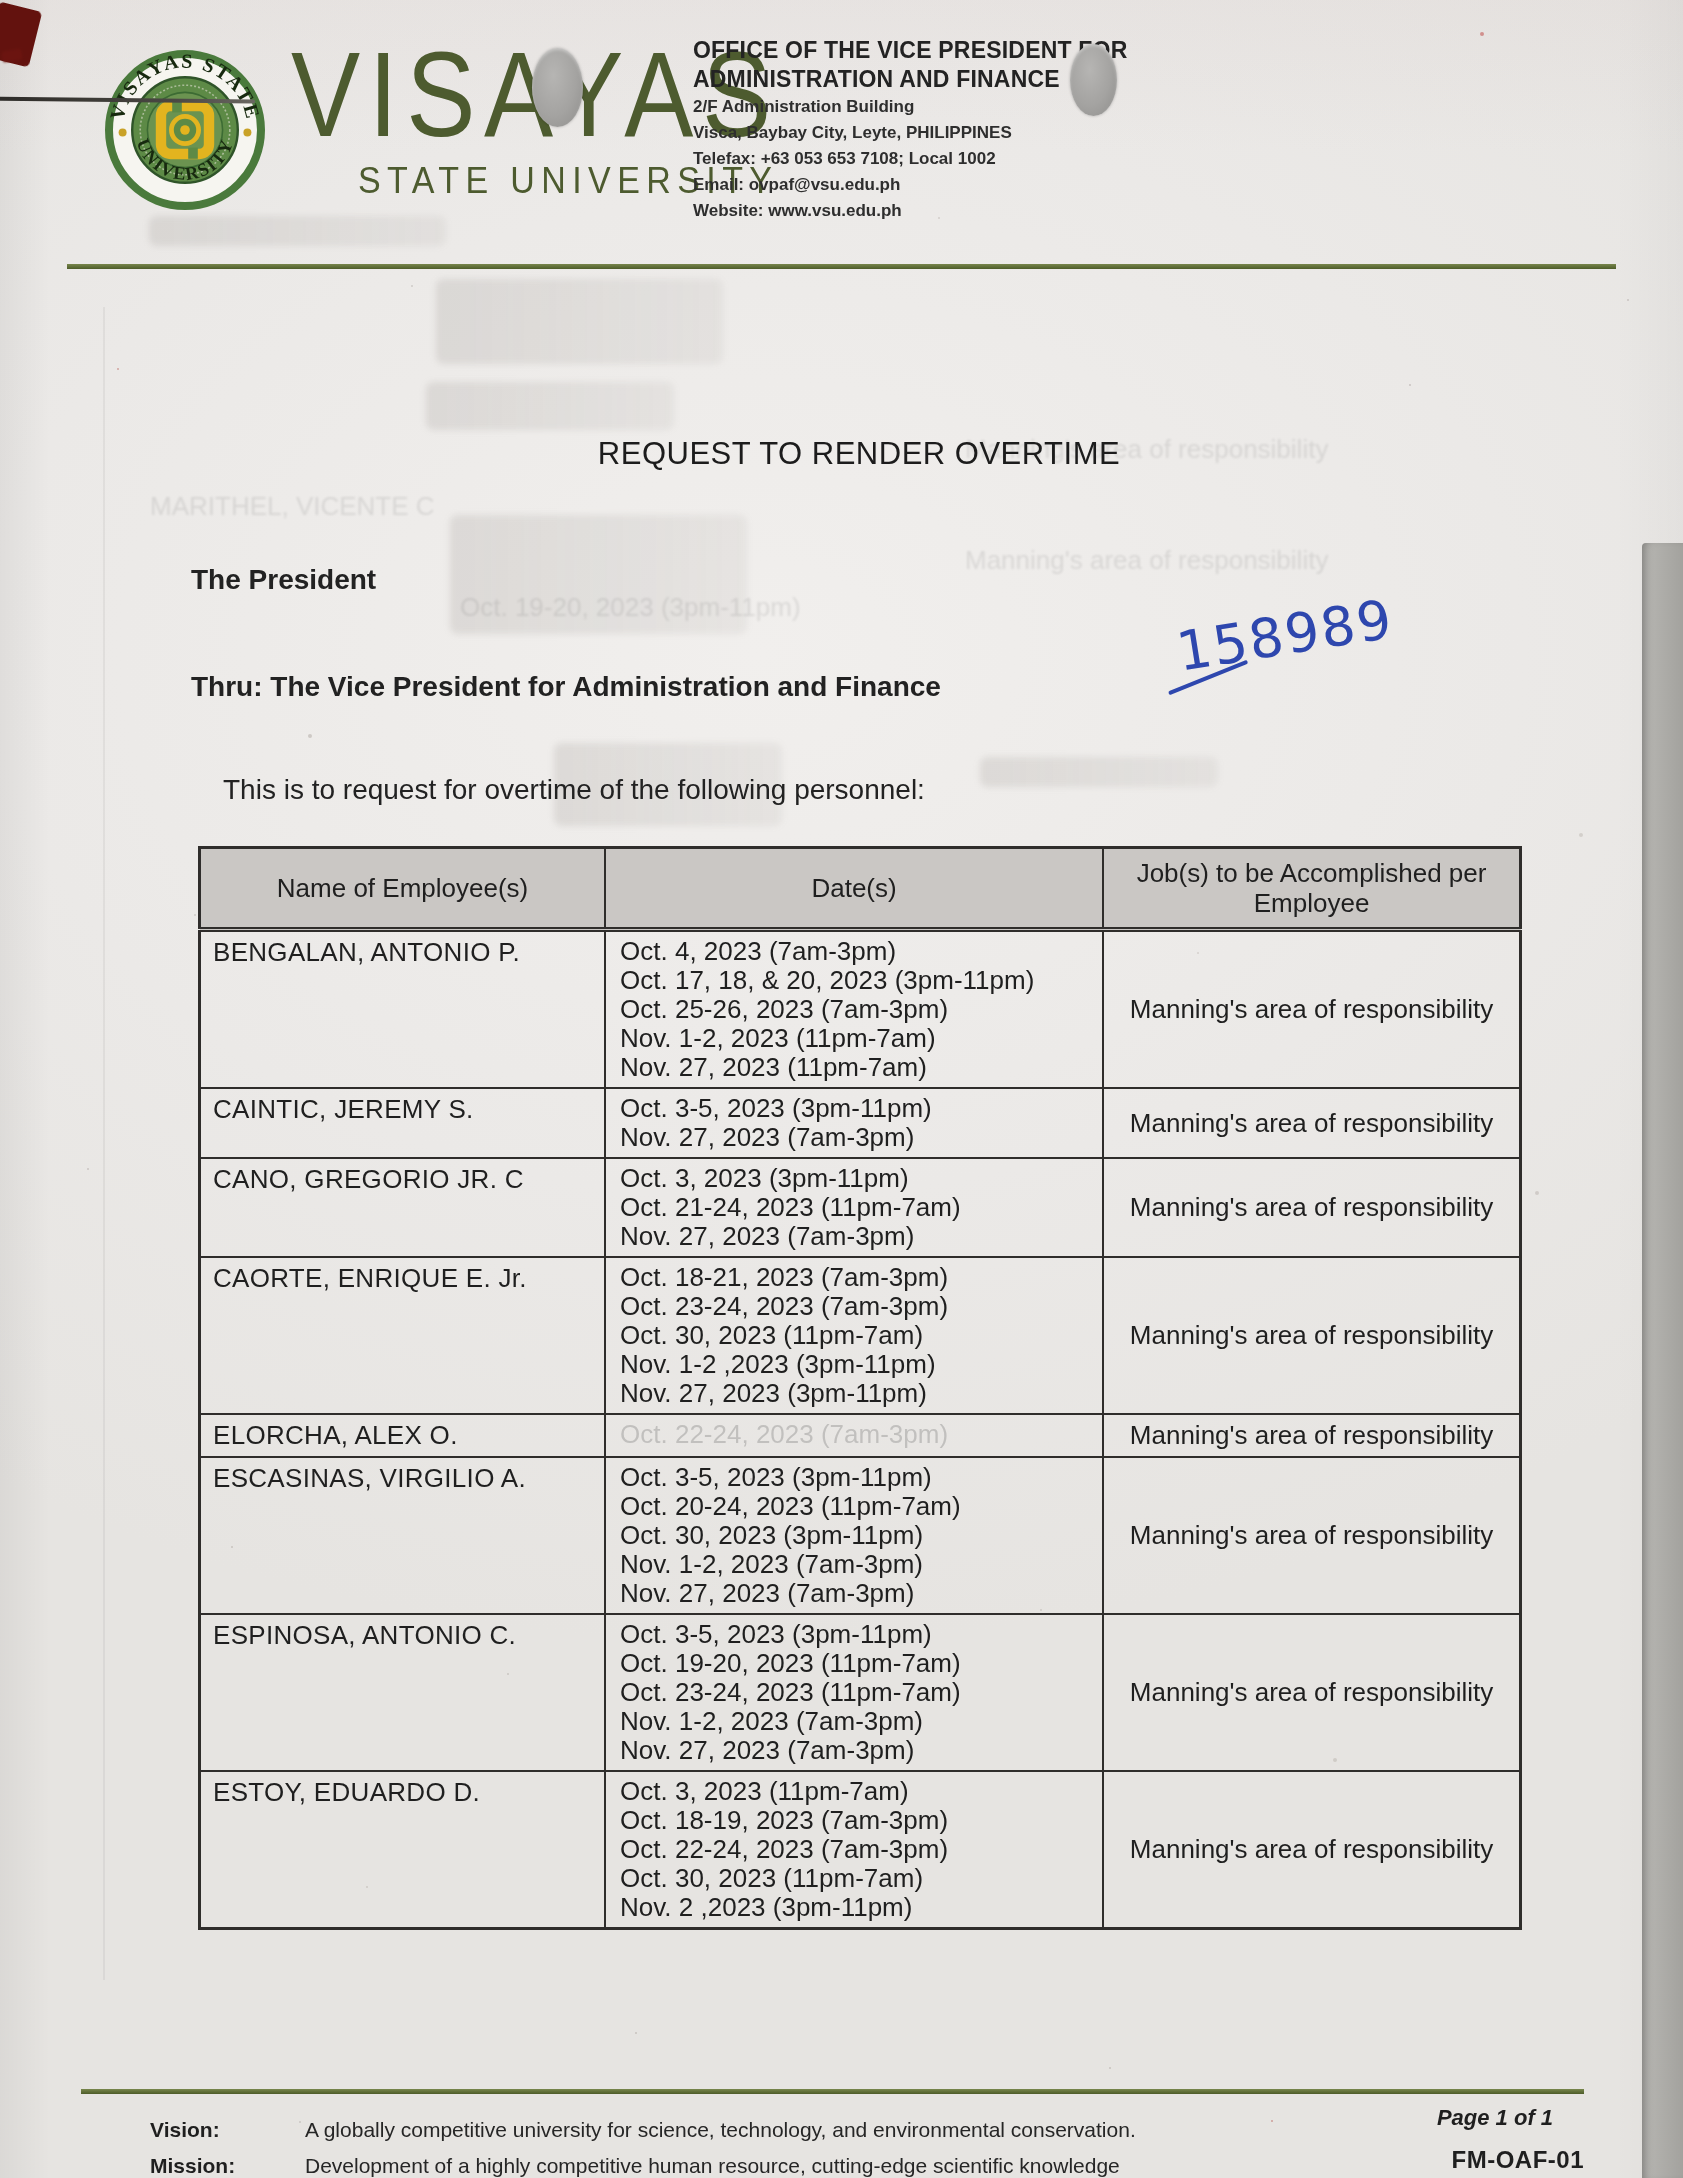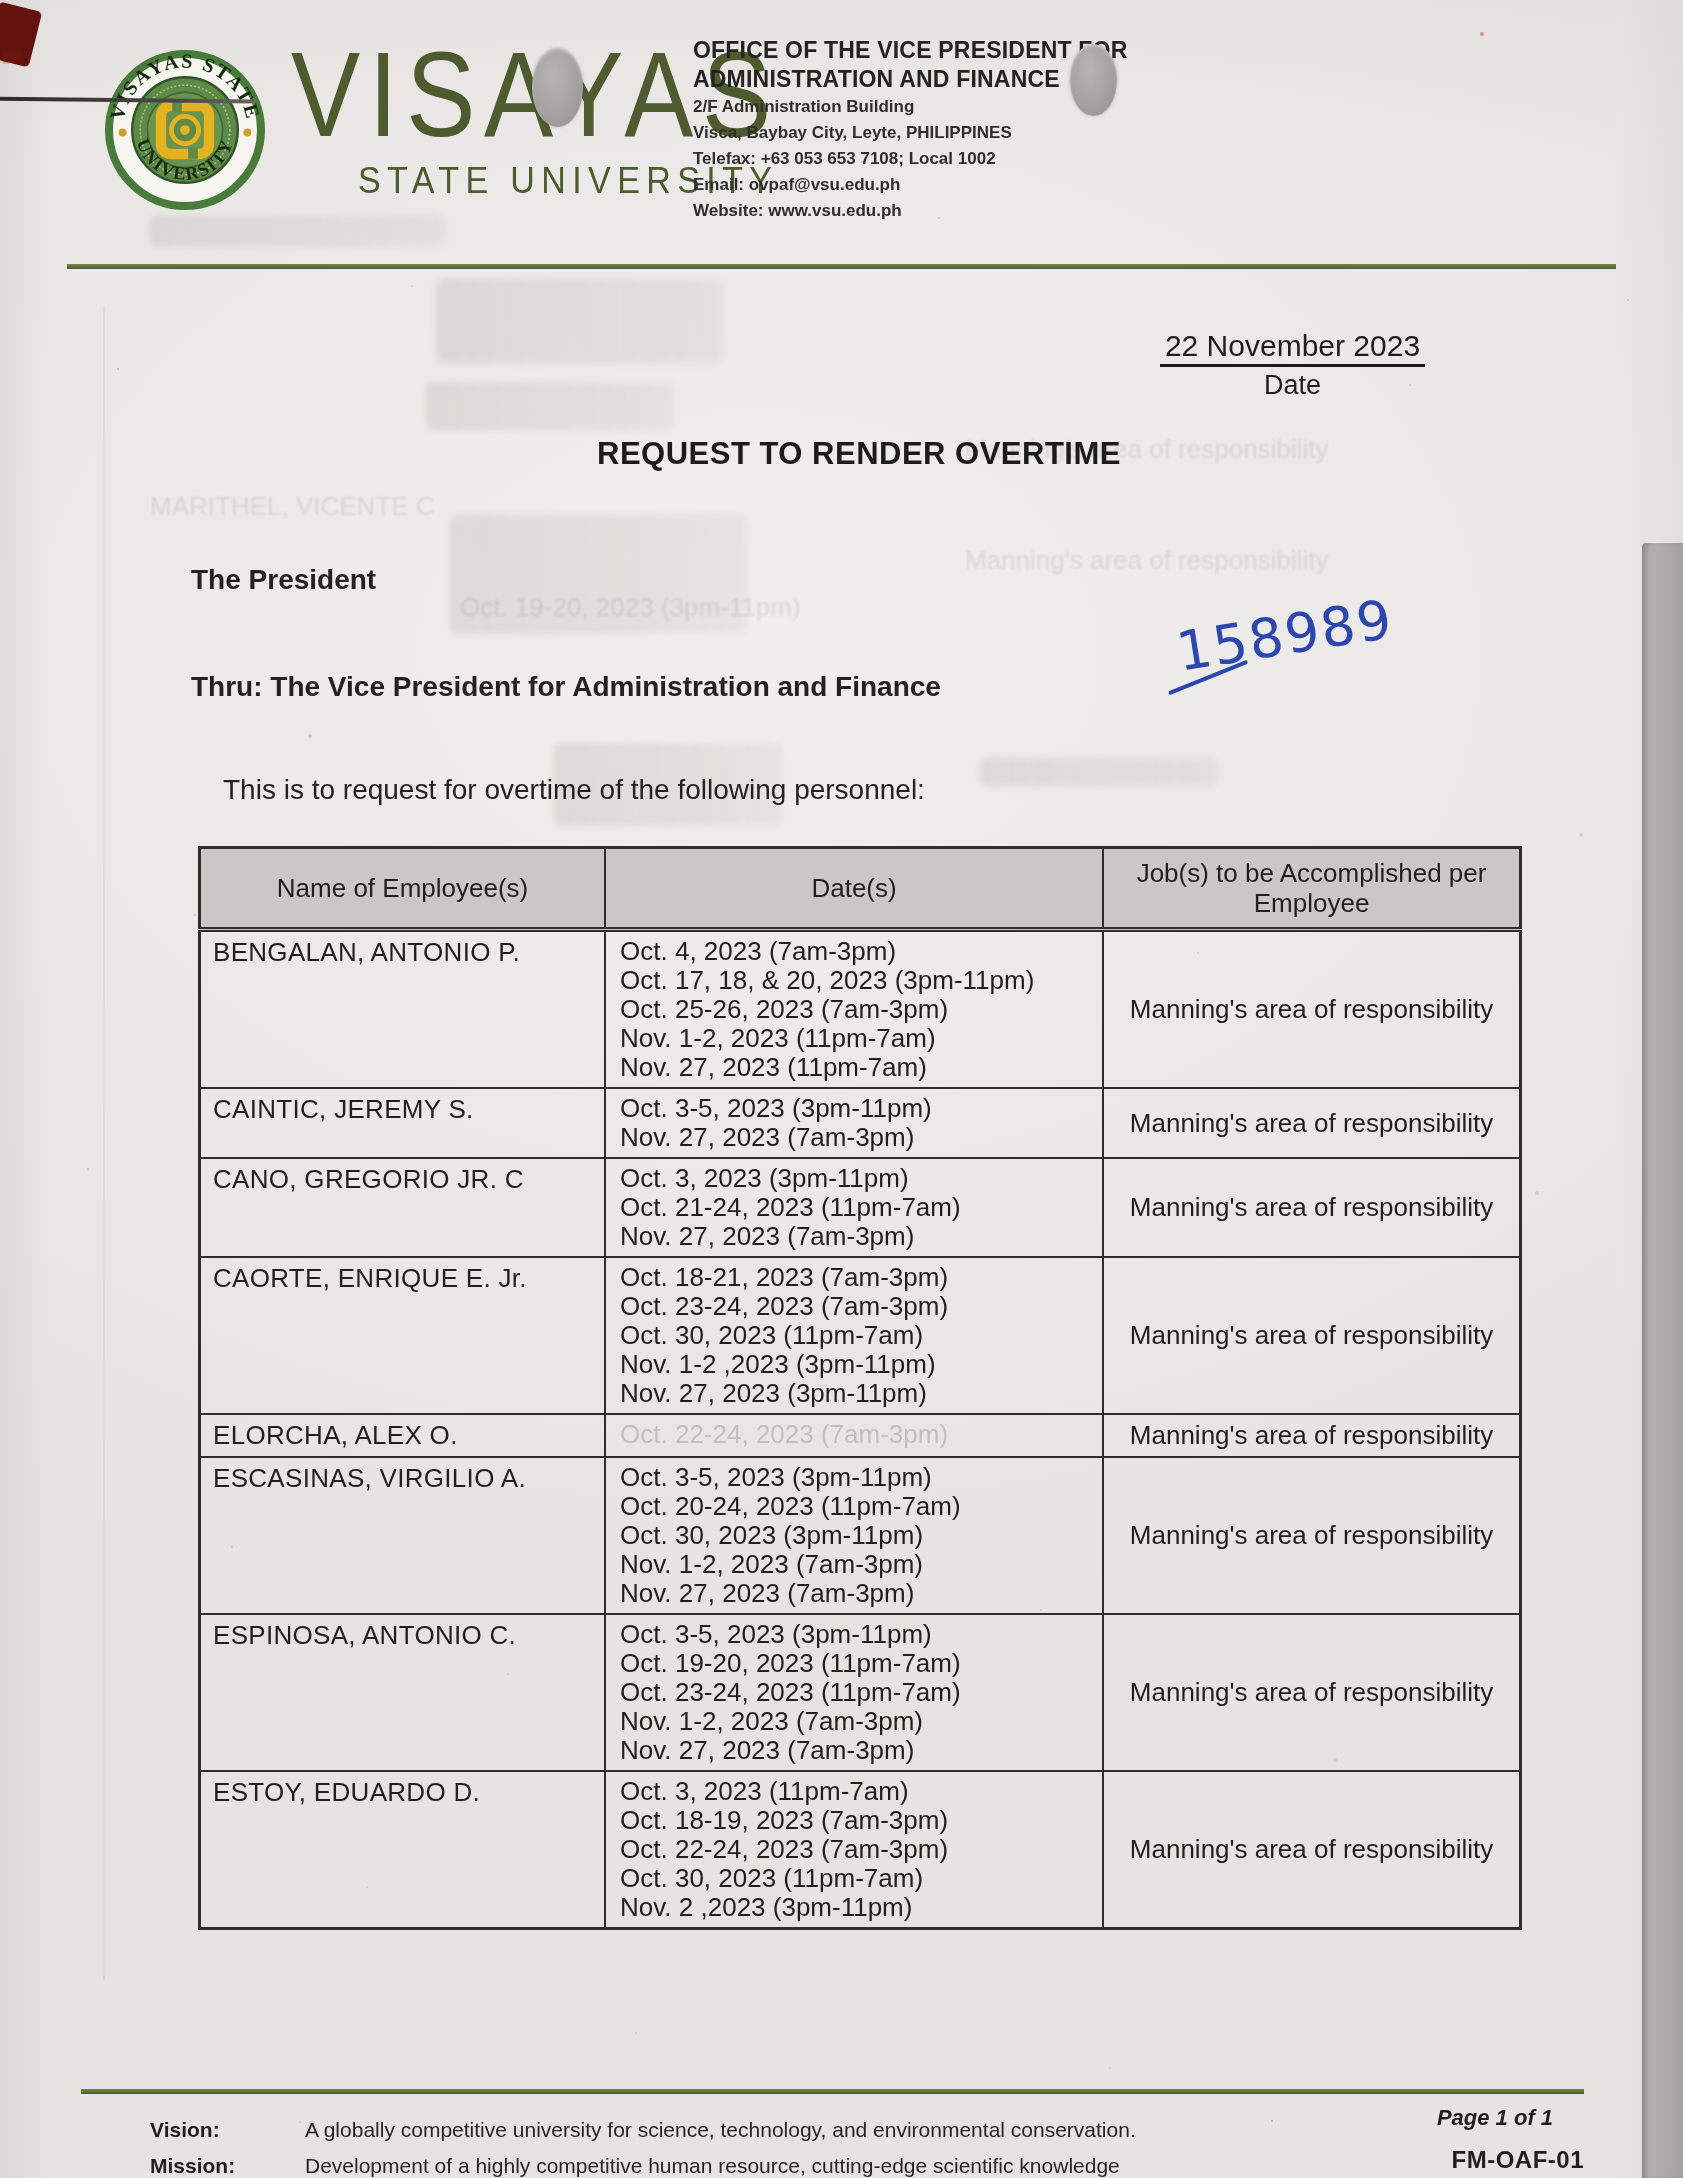--- a/index.html
+++ b/index.html
@@ -52,21 +52,21 @@
       299px 2121px 0 0 rgba(80,65,55,.18),1627px 299px 0 0 rgba(80,65,55,.2),
       938px 217px 0 0 rgba(80,65,55,.16),194px 914px 0 0 rgba(80,65,55,.18),
       1481px 33px 0 1px rgba(185,45,40,.45),117px 368px 0 0 rgba(170,60,50,.4),
       1271px 2120px 0 0 rgba(170,50,45,.4),683px 1228px 0 0 rgba(80,65,55,.16),
       1040px 1609px 0 0 rgba(80,65,55,.16),366px 1886px 0 0 rgba(80,65,55,.16);}
   
   .date-block{position:absolute;left:1129px;top:329px;width:327px;text-align:center;}
   .date-value{display:inline-block;font-size:30px;color:#1e1e1e;padding:0 5px 1px;border-bottom:3px solid #1d1d1d;}
   .date-label{font-size:27px;margin-top:3px;color:#1e1e1e;}
   .doc-title{position:absolute;left:188px;top:436px;width:1342px;text-align:center;
-    font-size:31px;font-weight:bold;letter-spacing:0.5px;color:#1c1c1c;}
+    font-size:31px;font-weight:normal;letter-spacing:0.5px;color:#1c1c1c;}
   .addressee{position:absolute;left:191px;top:564px;font-size:28px;font-weight:bold;}
   .thru{position:absolute;left:191px;top:671px;font-size:28px;font-weight:bold;}
   .intro{position:absolute;left:191px;top:774px;font-size:28px;margin-left:32px;}
   .handwritten{position:absolute;left:1176px;top:604px;font-family:"DejaVu Sans",sans-serif;
     font-size:54px;letter-spacing:2px;transform:rotate(-9deg);z-index:4;}
   .handwritten::after{content:"";position:absolute;left:-16px;bottom:0px;width:85px;height:4px;
     background:currentColor;transform:rotate(-13deg);border-radius:2px;}
   
   .ot-table{position:absolute;left:198px;top:846px;width:1324px;border-collapse:collapse;
     table-layout:fixed;font-size:26px;color:#1f1f1f;}
@@ -146,24 +146,20 @@
   <div class="smudge" style="left:554px;top:743px;width:228px;height:83px;"></div>
   <div class="smudge" style="left:980px;top:757px;width:238px;height:30px;"></div>
   <div class="smudge" style="left:426px;top:382px;width:248px;height:48px;"></div>
   <div id="ghosts">
       <div class="ghost" style="left: 965px; top: 434px;">Manning's area of responsibility</div>
       <div class="ghost" style="left: 965px; top: 545px;">Manning's area of responsibility</div>
       <div class="ghost" style="left: 150px; top: 491px;">MARITHEL, VICENTE C</div>
       <div class="ghost" style="left: 460px; top: 592px;">Oct. 19-20, 2023 (3pm-11pm)</div>
     </div>
 
-  <div class="date-block">
-    <div class="date-value">22 November 2023</div>
-    <div class="date-label">Date</div>
-  </div>
 
   <div class="doc-title">REQUEST TO RENDER OVERTIME</div>
   <div class="addressee">The President</div>
   <div class="thru">Thru: The Vice President for Administration and Finance</div>
   <div class="intro">This is to request for overtime of the following personnel:</div>
   <div class="handwritten" id="handwritten" style="color: rgb(46, 71, 174);">158989</div>
 
   <table class="ot-table">
     <colgroup>
         <col style="width:30.7%">

